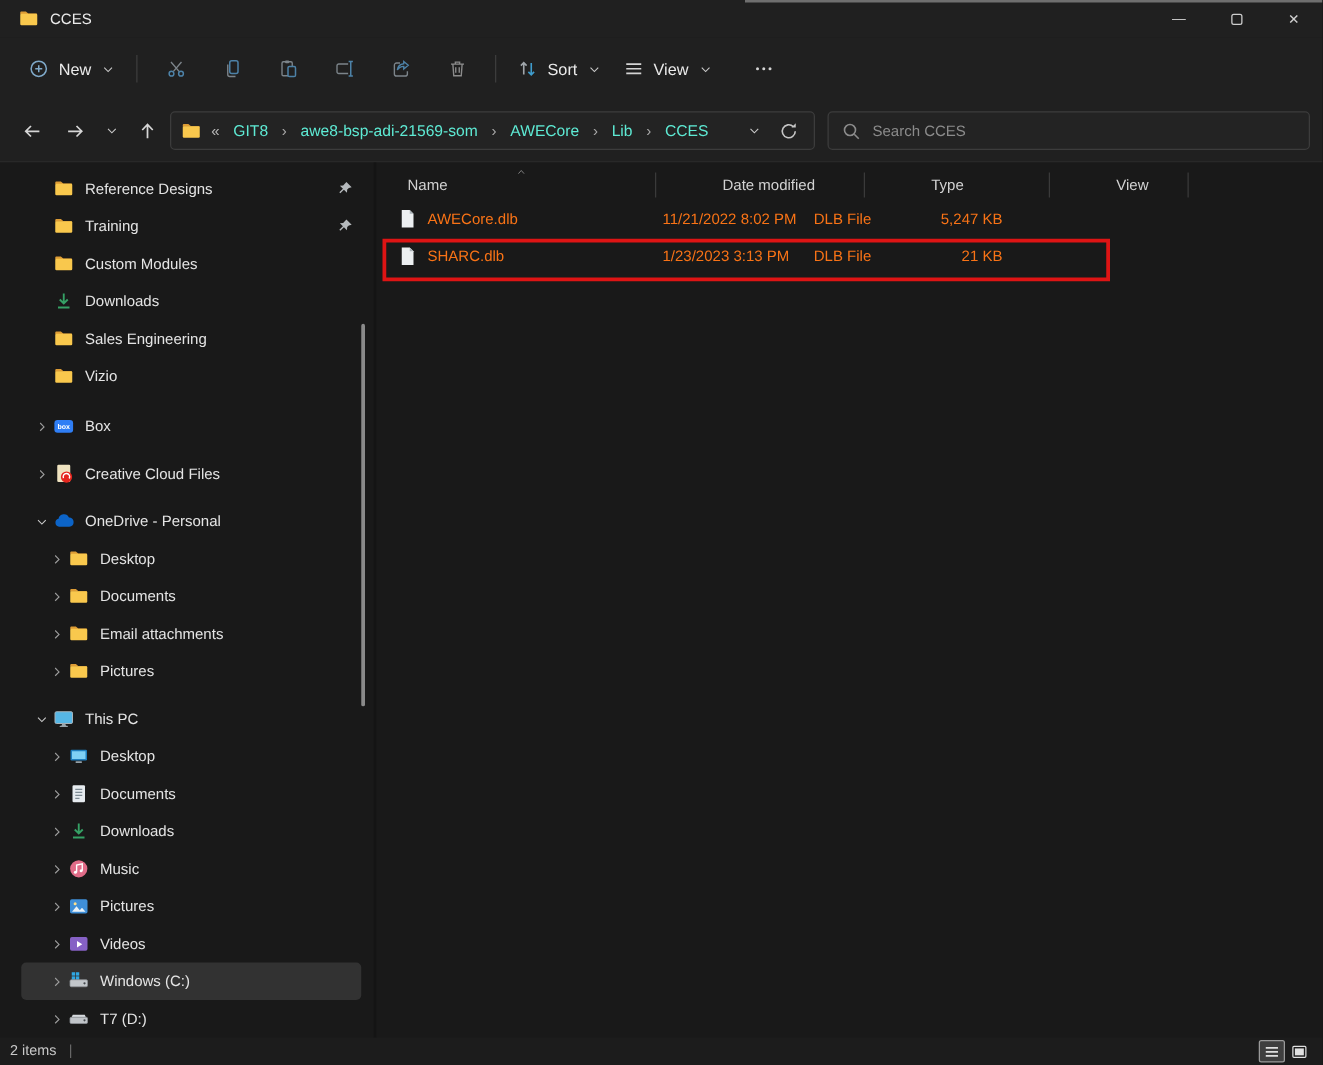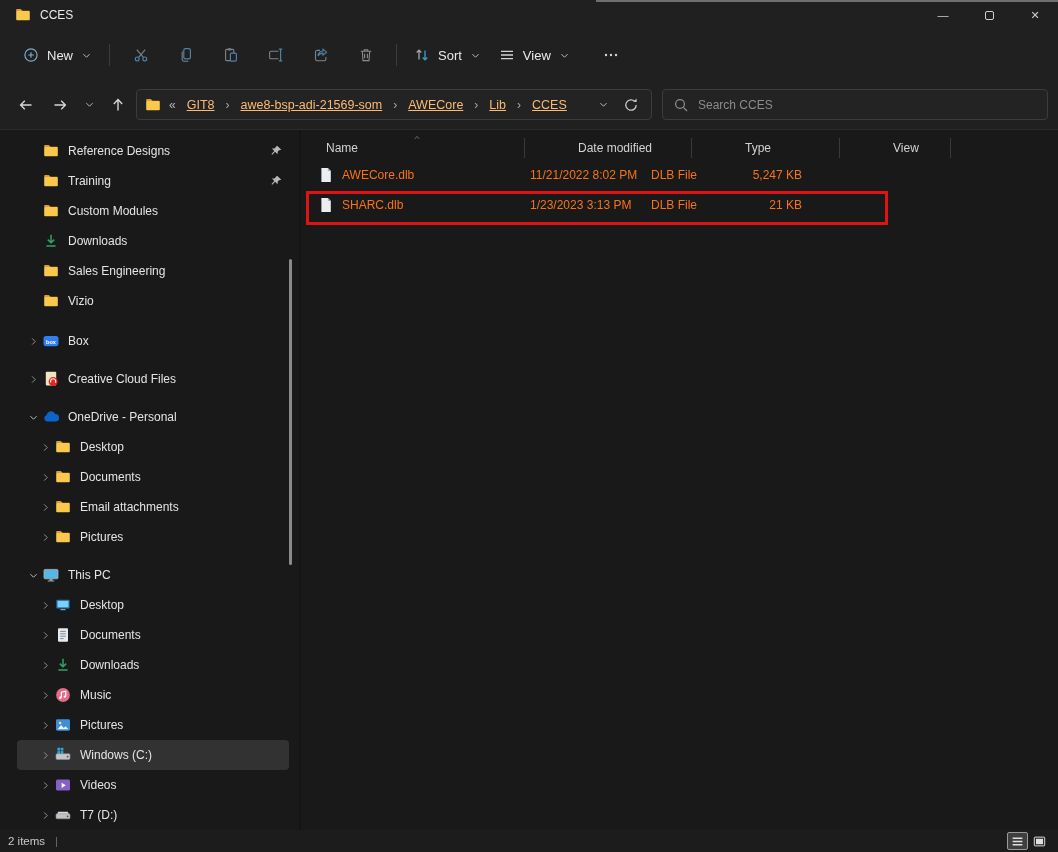--- a/index.html
+++ b/index.html
@@ -28,21 +28,21 @@
   .more-btn { width:40px; margin-left:12px; }
   .chev-small { width:11px; height:11px; }
 
   
   .navbar { height:50px; background:#202020; display:flex; align-items:center; padding:0 10px; border-bottom:1px solid #2b2b2b; flex:0 0 auto; }
   .nav-btn { width:32px; height:30px; display:flex; align-items:center; justify-content:center; margin-right:2px; border-radius:4px; }
   .nav-btn.narrow { width:22px; }
   .address-box { width:516px; height:31px; background:#232323; border:1px solid #3c3c3c; border-radius:4px;
                  display:flex; align-items:center; padding:0 8px; gap:4px; }
   .overflow-glyph { color:#b8b8b8; font-size:12px; margin:0 2px 0 4px; }
-  .crumb { color:#fdba74; font-size:12.5px; padding:2px 5px; border-radius:3px; white-space:nowrap;text-decoration:underline; }
+  .crumb { color:#5eead4; font-size:12.5px; padding:2px 5px; border-radius:3px; white-space:nowrap; }
   .crumb-sep { color:#a8a8a8; font-size:12px; padding:0 2px; }
   .addr-spacer { flex:1; }
   .addr-ic { width:24px; height:24px; display:flex; align-items:center; justify-content:center; border-radius:3px; }
   .search-box { flex:1; height:31px; margin-left:10px; background:#232323; border:1px solid #3c3c3c; border-radius:4px;
                 display:flex; align-items:center; padding:0 10px; gap:9px; }
   .search-box input { background:transparent; border:none; outline:none; color:#fde047; font-size:12px;
                       font-family:"Liberation Sans", sans-serif; width:100%; }
   .search-box input::placeholder { color:#8b8b8b; }
 
   
@@ -573,41 +573,41 @@
         <span class="chev-slot">
             <svg class="chev-small">
               <use href="#i-chev-r"></use>
             </svg>
           </span>
         <svg class="ic">
             <use href="#i-pictures"></use>
           </svg>
         <span class="slabel">Pictures</span>
       </div>
+      <div class="srow lvl1">
+        <span class="chev-slot">
+            <svg class="chev-small">
+              <use href="#i-chev-r"></use>
+            </svg>
+          </span>
+        <svg class="ic">
+            <use href="#i-videos"></use>
+          </svg>
+        <span class="slabel">Videos</span>
+      </div>
       <div class="srow lvl1 selected">
         <span class="chev-slot">
             <svg class="chev-small">
               <use href="#i-chev-r"></use>
             </svg>
           </span>
         <svg class="ic">
             <use href="#i-drivewin"></use>
           </svg>
         <span class="slabel">Windows (C:)</span>
-      </div>
-      <div class="srow lvl1">
-        <span class="chev-slot">
-            <svg class="chev-small">
-              <use href="#i-chev-r"></use>
-            </svg>
-          </span>
-        <svg class="ic">
-            <use href="#i-videos"></use>
-          </svg>
-        <span class="slabel">Videos</span>
       </div>
       <div class="srow lvl1">
         <span class="chev-slot">
             <svg class="chev-small">
               <use href="#i-chev-r"></use>
             </svg>
           </span>
         <svg class="ic">
             <use href="#i-drive"></use>
           </svg>

